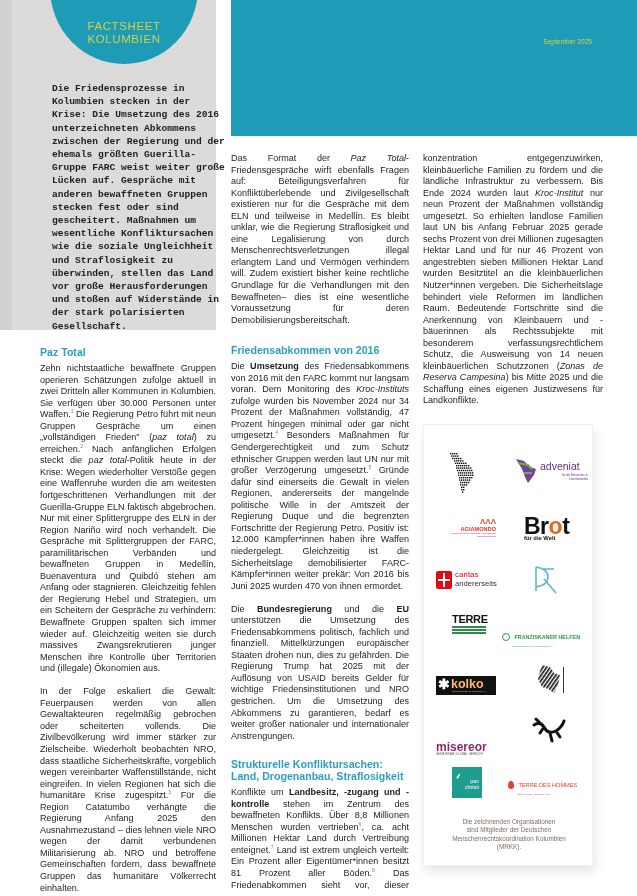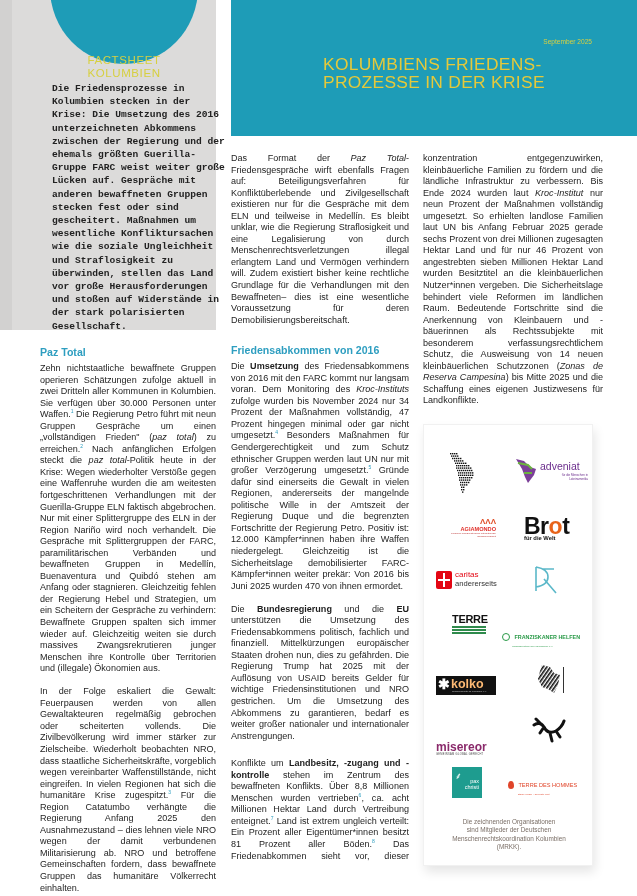--- a/index.html
+++ b/index.html
@@ -10,21 +10,21 @@
   .summary-panel {
     position: absolute; left: 0; top: 0; width: 216px; height: 330px;
     background: #dcdbda; border-left: 12px solid #d2d1d0;
   }
   .badge-circle {
     position: absolute; left: 38px; top: -88px; width: 148px; height: 152px;
     border-radius: 50%; background: #1e9cb7;
   }
   .badge-text {
     position: absolute; left: 38px; top: 20px; width: 148px; text-align: center;
-    color: #d7d041; font-size: 11.5px; letter-spacing: 0.6px; line-height: 13px; margin-top: 34px;
+    color: #d7d041; font-size: 11.5px; letter-spacing: 0.6px; line-height: 13px;
   }
   .summary-text {
     position: absolute; left: 40px; top: 82px; width: 175px;
     font-size: 9.6px; line-height: 13.2px; font-weight: bold; color: #222; font-family: Liberation Mono, monospace;
   }
 
   
   .header-band {
     position: absolute; left: 231px; top: 0; width: 406px; height: 136px;
     background: #1e9cb7;
@@ -71,37 +71,34 @@
   <div class="badge-circle"></div>
   <div class="badge-text">
     <div>FACTSHEET</div>
     <div>KOLUMBIEN</div>
   </div>
   <div class="summary-text">Die Friedensprozesse in Kolumbien stecken in der Krise: Die Umsetzung des 2016 unterzeichneten Abkommens zwischen der Regierung und der ehemals größten Guerilla-Gruppe FARC weist weiter große Lücken auf. Gespräche mit anderen bewaffneten Gruppen stecken fest oder sind gescheitert. Maßnahmen um wesentliche Konfliktursachen wie die soziale Ungleichheit und Straflosigkeit zu überwinden, stellen das Land vor große Herausforderungen und stoßen auf Widerstände in der stark polarisierten Gesellschaft.</div>
 </div>
 
 <div class="header-band">
   <div class="header-date">September 2025</div>
-  <div class="header-title">
-    <div>KOLUMBIENS FRIEDENS-</div>
-    <div>PROZESSE IN DER KRISE</div>
-  </div>
 </div>
 
 <div class="col col-1">
   <h2>Paz Total</h2>
   <p><span>Zehn nichtstaatliche bewaffnete Gruppen operieren Schätzungen zufolge aktuell in zwei Dritteln aller Kommunen in Kolumbien. Sie verfügen über 30.000 Personen unter Waffen.</span><sup>1</sup><span> Die Regierung Petro führt mit neun Gruppen Gespräche um einen „vollständigen Frieden" (</span><i>paz total</i><span>) zu erreichen.</span><sup>2</sup><span> Nach anfänglichen Erfolgen steckt die </span><i>paz total</i><span>-Politik heute in der Krise: Wegen wiederholter Verstöße gegen eine Waffenruhe wurden die am weitesten fortgeschrittenen Verhandlungen mit der Guerilla-Gruppe ELN faktisch abgebrochen. Nur mit einer Splittergruppe des ELN in der Region Nariño wird noch verhandelt. Die Gespräche mit Splittergruppen der FARC, paramilitärischen Verbänden und bewaffneten Gruppen in Medellín, Buenaventura und Quibdó stehen am Anfang oder stagnieren. Gleichzeitig fehlen der Regierung Hebel und Strategien, um ein Scheitern der Gespräche zu verhindern: Bewaffnete Gruppen spalten sich immer wieder auf. Gleichzeitig weiten sie durch massives Zwangsrekrutieren junger Menschen ihre Kontrolle über Territorien und (illegale) Ökonomien aus.</span></p>
   <p><span>In der Folge eskaliert die Gewalt: Feuerpausen werden von allen Gewaltakteuren regelmäßig gebrochen oder scheiterten vollends. Die Zivilbevölkerung wird immer stärker zur Zielscheibe. Wiederholt beobachten NRO, dass staatliche Sicherheitskräfte, vorgeblich wegen vereinbarter Waffenstillstände, nicht eingreifen. In vielen Regionen hat sich die humanitäre Krise zugespitzt.</span><sup>3</sup><span> Für die Region Catatumbo verhängte die Regierung Anfang 2025 den Ausnahmezustand – dies lehnen viele NRO wegen der damit verbundenen Militarisierung ab. NRO und betroffene Gemeinschaften fordern, dass bewaffnete Gruppen das humanitäre Völkerrecht einhalten.</span></p>
 </div>
 
 <div class="col col-2">
   <p style="margin-bottom:18px"><span>Das Format der </span><i>Paz Total</i><span>-Friedensgespräche wirft ebenfalls Fragen auf: Beteiligungsverfahren für Konfliktüberlebende und Zivilgesellschaft existieren nur für die Gespräche mit dem ELN und teilweise in Medellín. Es bleibt unklar, wie die Regierung Straflosigkeit und eine Legalisierung von durch Menschenrechtsverletzungen illegal erlangtem Land und Vermögen verhindern will. Zudem existiert bisher keine rechtliche Grundlage für die Verhandlungen mit den Bewaffneten– dies ist eine wesentliche Voraussetzung für deren Demobilisierungsbereitschaft.</span></p>
   <h2>Friedensabkommen von 2016</h2>
   <p><span>Die </span><b>Umsetzung</b><span> des Friedensabkommens von 2016 mit den FARC kommt nur langsam voran. Dem Monitoring des </span><i>Kroc-Instituts</i><span> zufolge wurden bis November 2024 nur 34 Prozent der Maßnahmen vollständig, 47 Prozent hingegen minimal oder gar nicht umgesetzt.</span><sup>4</sup><span> Besonders Maßnahmen für Gendergerechtigkeit und zum Schutz ethnischer Gruppen werden laut UN nur mit großer Verzögerung umgesetzt.</span><sup>5</sup><span> Gründe dafür sind einerseits die Gewalt in vielen Regionen, andererseits der mangelnde politische Wille in der Amtszeit der Regierung Duque und die begrenzten Fortschritte der Regierung Petro. Positiv ist: 12.000 Kämpfer*innen haben ihre Waffen niedergelegt. Gleichzeitig ist die Sicherheitslage demobilisierter FARC-Kämpfer*innen weiter prekär: Von 2016 bis Juni 2025 wurden 470 von ihnen ermordet.</span></p>
   <p style="margin-bottom:16px"><span>Die </span><b>Bundesregierung</b><span> und die </span><b>EU</b><span> unterstützen die Umsetzung des Friedensabkommens politisch, fachlich und finanziell. Mittelkürzungen europäischer Staaten drohen nun, dies zu gefährden. Die Regierung Trump hat 2025 mit der Auflösung von USAID bereits Gelder für wichtige Friedensinstitutionen und NRO gestrichen. Um die Umsetzung des Abkommens zu garantieren, bedarf es weiter großer nationaler und internationaler Anstrengungen.</span></p>
+  <h2><span>Strukturelle Konfliktursachen:</span><br><span>Land, Drogenanbau, Straflosigkeit</span></h2>
   <p style="height:104px; overflow:hidden;"><span>Konflikte um </span><b>Landbesitz, -zugang und -kontrolle</b><span> stehen im Zentrum des bewaffneten Konflikts. Über 8,8 Millionen Menschen wurden vertrieben</span><sup>6</sup><span>, ca. acht Millionen Hektar Land durch Vertreibung enteignet.</span><sup>7</sup><span> Land ist extrem ungleich verteilt: Ein Prozent aller Eigentümer*innen besitzt 81 Prozent aller Böden.</span><sup>8</sup><span> Das Friedenabkommen sieht vor, dieser Landkonzentration entgegenzuwirken, kleinbäuerliche Familien zu fördern und die ländliche Infrastruktur zu verbessern. Bis Ende 2024 wurden laut </span></p>
 </div>
 
 <div class="col col-3">
   <p><span>konzentration entgegenzuwirken, kleinbäuerliche Familien zu fördern und die ländliche Infrastruktur zu verbessern. Bis Ende 2024 wurden laut </span><i>Kroc-Institut</i><span> nur neun Prozent der Maßnahmen vollständig umgesetzt. So erhielten landlose Familien laut UN bis Anfang Februar 2025 gerade sechs Prozent von drei Millionen zugesagten Hektar Land und für nur 46 Prozent von angestrebten sieben Millionen Hektar Land wurden Besitztitel an die kleinbäuerlichen Nutzer*innen vergeben. Die Sicherheitslage behindert viele Reformen im ländlichen Raum. Bedeutende Fortschritte sind die Anerkennung von Kleinbauern und -bäuerinnen als Rechtssubjekte mit besonderem verfassungsrechtlichem Schutz, die Ausweisung von 14 neuen kleinbäuerlichen Schutzzonen (</span><i>Zonas de Reserva Campesina</i><span>) bis Mitte 2025 und die Schaffung eines eigenen Justizwesens für Landkonflikte.</span></p>
 </div>
 
 <div class="logos-card">
 
   <svg class="logo" style="left:22px;top:22px" width="36" height="50" viewBox="0 0 36 50">

